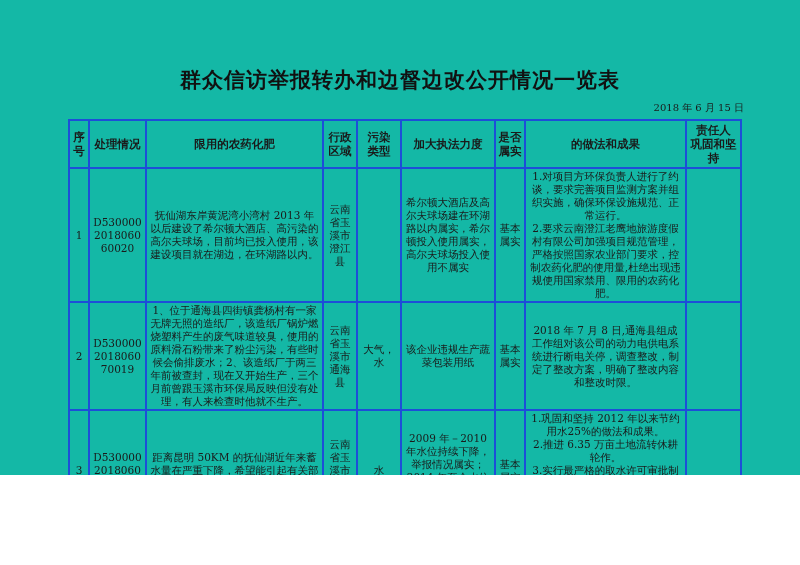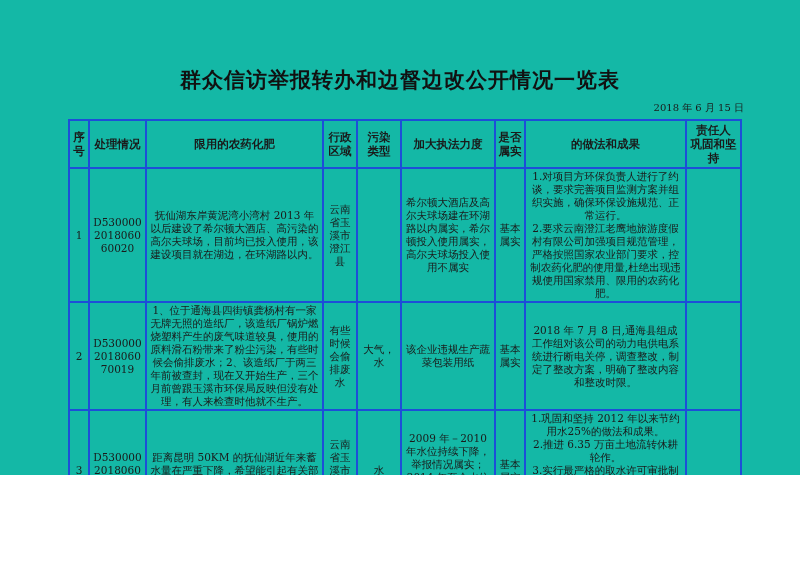--- a/index.html
+++ b/index.html
@@ -124,21 +124,21 @@
           <td class="c-justify">希尔顿大酒店及高尔夫球场建在环湖路以内属实，希尔顿投入使用属实，高尔夫球场投入使用不属实</td>
           <td class="c-center">基本属实</td>
           <td class="c-justify">1.对项目方环保负责人进行了约谈，要求完善项目监测方案并组织实施，确保环保设施规范、正常运行。
 2.要求云南澄江老鹰地旅游度假村有限公司加强项目规范管理，严格按照国家农业部门要求，控制农药化肥的使用量,杜绝出现违规使用国家禁用、限用的农药化肥。</td>
           <td></td>
         </tr>
         <tr class="r2">
           <td class="c-center">2</td>
           <td class="c-break">D530000201806070019</td>
           <td class="c-justify">1、位于通海县四街镇龚杨村有一家无牌无照的造纸厂，该造纸厂锅炉燃烧塑料产生的废气味道较臭，使用的原料滑石粉带来了粉尘污染，有些时候会偷排废水；2、该造纸厂于两三年前被查封，现在又开始生产，三个月前曾跟玉溪市环保局反映但没有处理，有人来检查时他就不生产。</td>
-          <td class="c-region">有些时候会偷排废水</td>
+          <td class="c-region">云南省玉溪市通海县</td>
           <td class="c-center">大气，水</td>
           <td class="c-justify">该企业违规生产蔬菜包装用纸</td>
           <td class="c-center">基本属实</td>
           <td class="c-justify">2018 年 7 月 8 日,通海县组成工作组对该公司的动力电供电系统进行断电关停，调查整改，制定了整改方案，明确了整改内容和整改时限。</td>
           <td></td>
         </tr>
         <tr class="r3">
           <td class="c-center">3</td>
           <td class="c-break">D530000201806070029</td>
           <td class="c-justify">距离昆明 50KM 的抚仙湖近年来蓄水量在严重下降，希望能引起有关部门的重视。</td>

